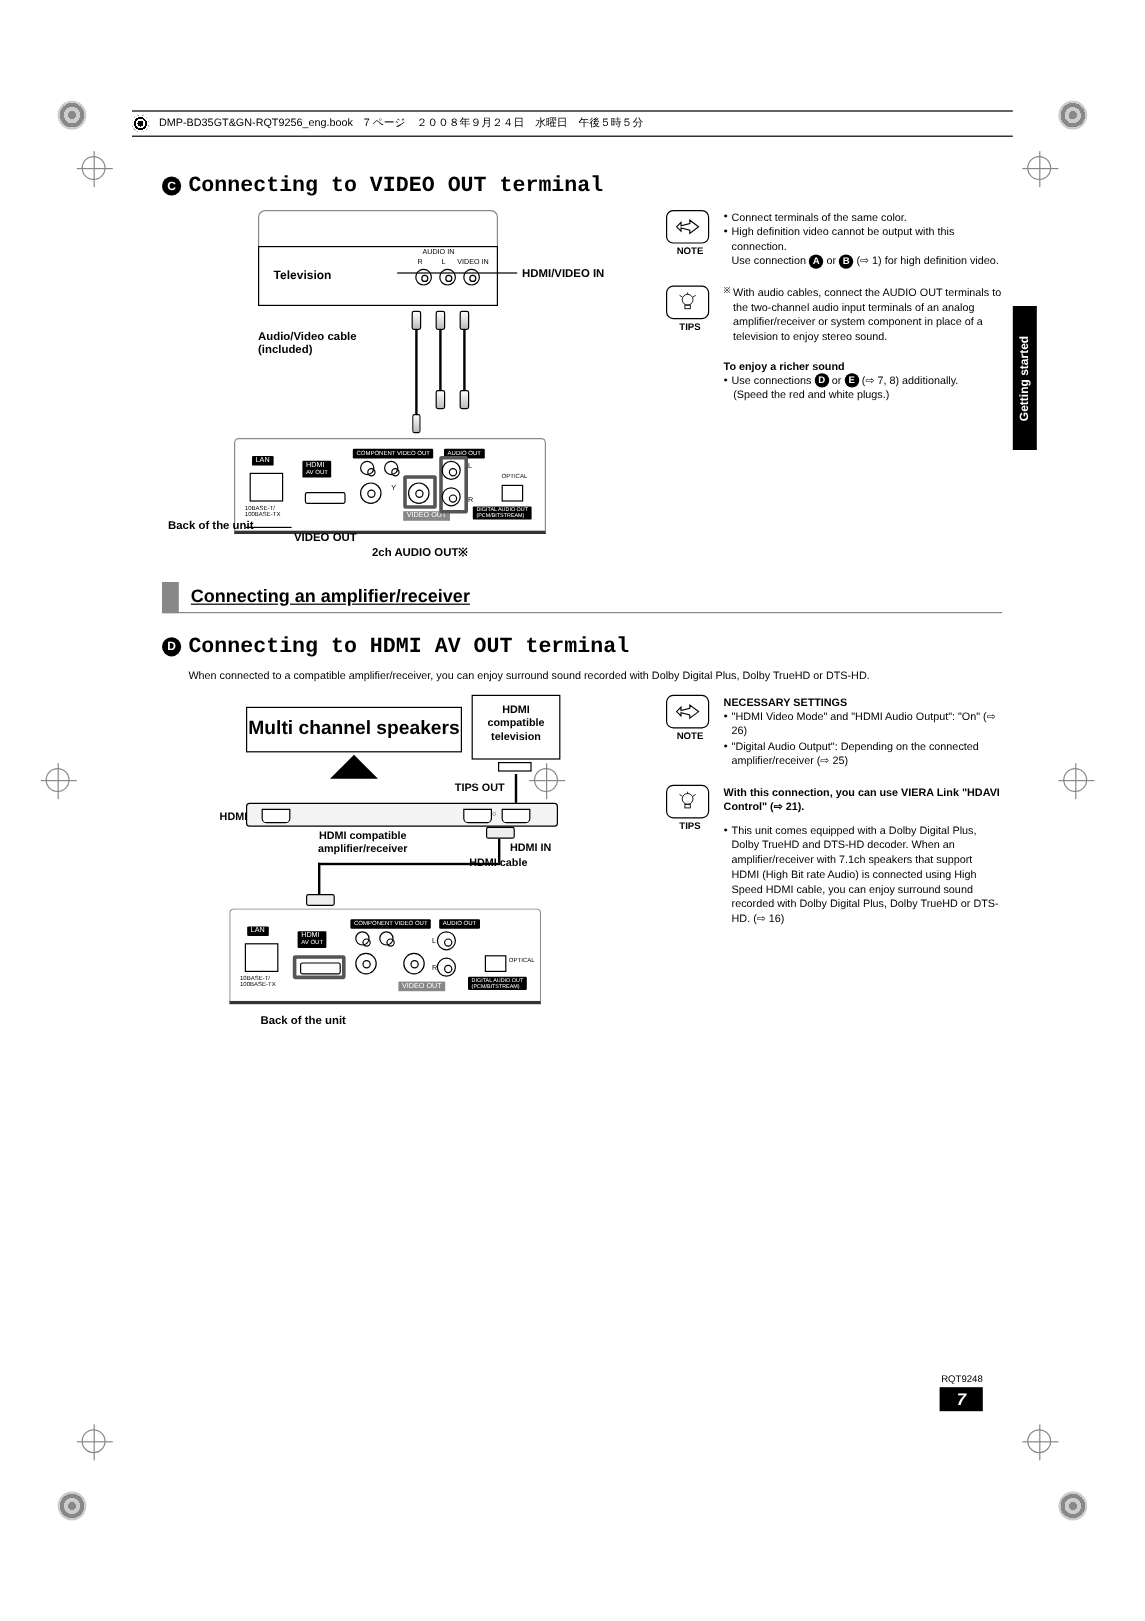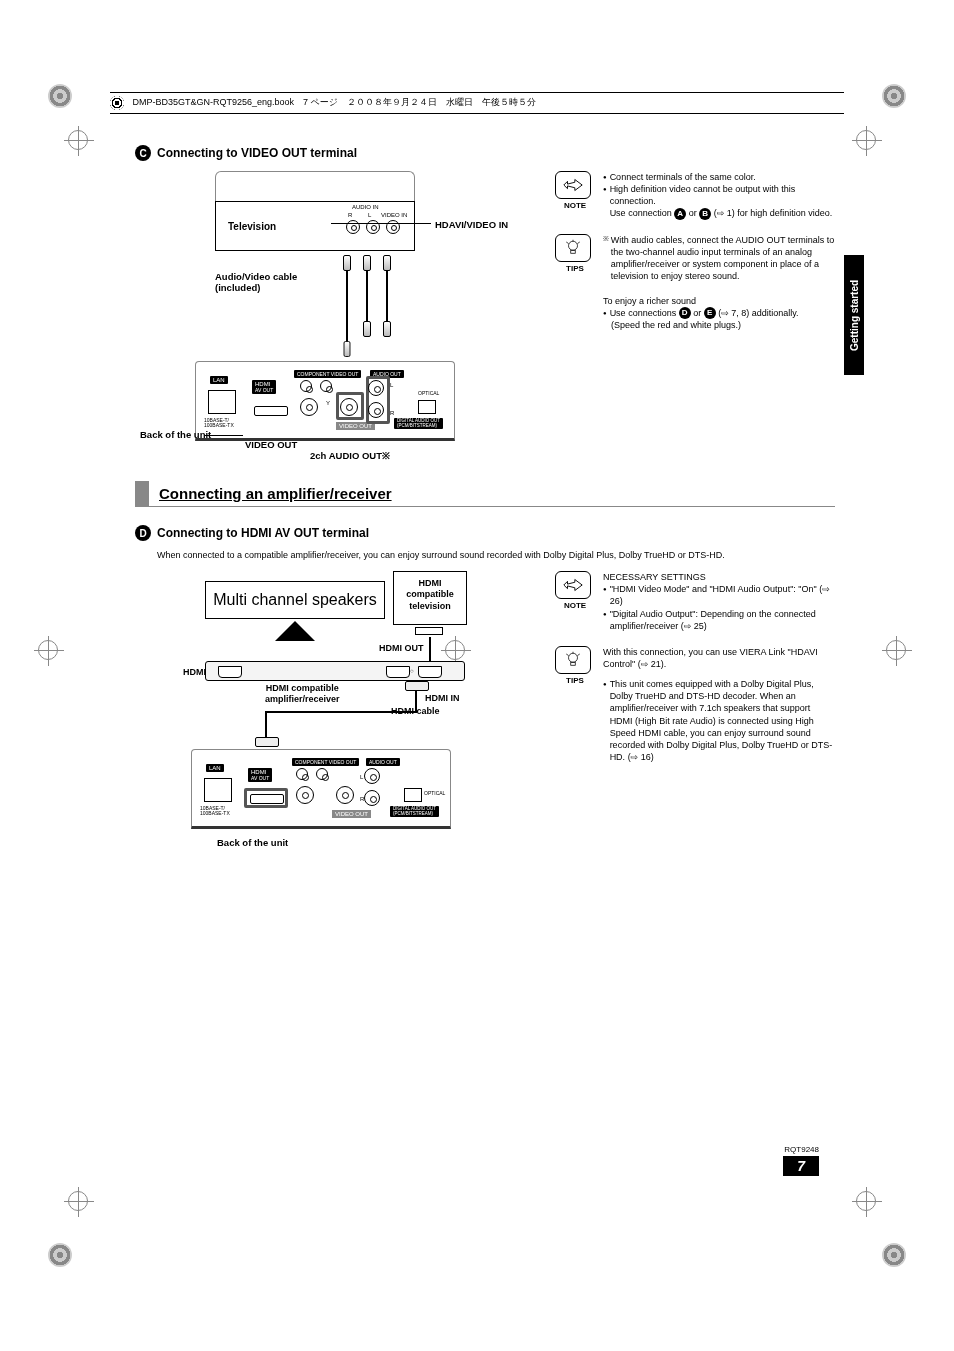--- a/index.html
+++ b/index.html
@@ -53,22 +53,23 @@
     border-radius: 50%;
     background: #000;
     color: #fff;
     font-size: 10px;
     font-weight: bold;
     justify-content: center;
     margin-right: 6px;
     vertical-align: middle;
   }
   .section-title {
-    font-size: 12px;
+    font-size: 18px;
     font-weight: bold;
+    font-family: Liberation Mono, monospace;
   }
   .heading-row { display: flex; align-items: center; margin-bottom: 8px; }
   .two-col {
     display: flex;
     gap: 20px;
     margin-top: 10px;
   }
   .left-col { flex: 0 0 400px; }
   .right-col { flex: 1; }
   
@@ -89,21 +90,21 @@
   }
   .tv-box-upper {
     position: absolute; left: 80px; top: 0; width: 200px; height: 30px;
     border-top: 1px solid #888; border-left: 1px solid #888; border-right: 1px solid #888;
     border-radius: 6px 6px 0 0;
   }
   .jack { width: 14px; height: 14px; border: 1.5px solid #000; border-radius: 50%; display: inline-block; position: relative; }
   .jack::after { content: ''; position: absolute; left: 4px; top: 4px; width: 4px; height: 4px; border: 1px solid #000; border-radius: 50%; }
   .jack-row { position: absolute; display: flex; gap: 6px; }
   .cable-label { font-size: 9.5px; font-weight: bold; }
-  .bold { font-weight: normal; }
+  .bold { font-weight: bold; }
   
   .back-panel {
     position: relative;
     width: 260px;
     height: 80px;
     border-top: 1px solid #888;
     border-left: 1px solid #888;
     border-right: 1px solid #888;
     border-bottom: 3px solid #333;
     border-radius: 4px 4px 0 0;
@@ -266,21 +267,21 @@
             <div style="position:absolute; left:136px; top:2px; font-size:6px;">AUDIO IN</div>
             <div class="jack-row" style="left:130px; top:18px;">
               <span class="jack"></span>
               <span class="jack"></span>
               <span class="jack"></span>
             </div>
             <div style="position:absolute; left:132px; top:10px; font-size:6px;">R</div>
             <div style="position:absolute; left:152px; top:10px; font-size:6px;">L</div>
             <div style="position:absolute; left:165px; top:10px; font-size:6px;">VIDEO IN</div>
           </div>
-          <div style="position:absolute; left:300px; top:48px;" class="cable-label">HDAVI/VIDEO IN</div>
+          <div style="position:absolute; left:300px; top:48px;" class="cable-label">HDMI/VIDEO IN</div>
 
           <div style="position:absolute; left:196px; top:52px; width:100px; height:1px; background:#000;"></div>
 
           <div style="position:absolute; left:80px; top:100px;" class="cable-label">
             <div>Audio/Video cable</div>
             <div>(included)</div>
           </div>
 
           <div class="plug" style="left:208px; top:84px;"></div>
           <div class="plug" style="left:228px; top:84px;"></div>
@@ -404,21 +405,21 @@
 
           <div style="position:absolute; left:258px; top:0px; width:74px; height:54px; border:1.5px solid #000; text-align:center; font-size:9px; font-weight:bold; padding-top:6px; line-height:1.25;">
             <span>HDMI</span><br>
             <span>compatible</span><br>
             <span>television</span>
           </div>
           <div style="position:absolute; left:280px; top:56px; width:28px; height:8px; border:1px solid #000;"></div>
 
           <div class="arrow-up" style="left:140px; top:50px;"></div>
 
-          <div style="position:absolute; left:244px; top:72px; font-size:9px; font-weight:bold;">HDMI OUT</div>
+          <div style="position:absolute; left:244px; top:72px; font-size:9px; font-weight:bold;">TIPS OUT</div>
 
           <div style="position:absolute; left:48px; top:96px; font-size:9px; font-weight:bold;">HDMI IN</div>
 
           <div class="amp-box" style="left:70px; top:90px; width:260px; border-radius:3px;">
             <div class="hdmi-connector" style="left:12px; top:4px;"></div>
             <div class="hdmi-connector" style="left:180px; top:4px;"></div>
             <div class="hdmi-connector" style="left:212px; top:4px;"></div>
             <div style="position:absolute; left:204px; top:6px; font-size:6px;">○</div>
           </div>
           <div style="position:absolute; left:130px; top:112px; font-size:9px; font-weight:bold; line-height:1.2;text-align:center;">

